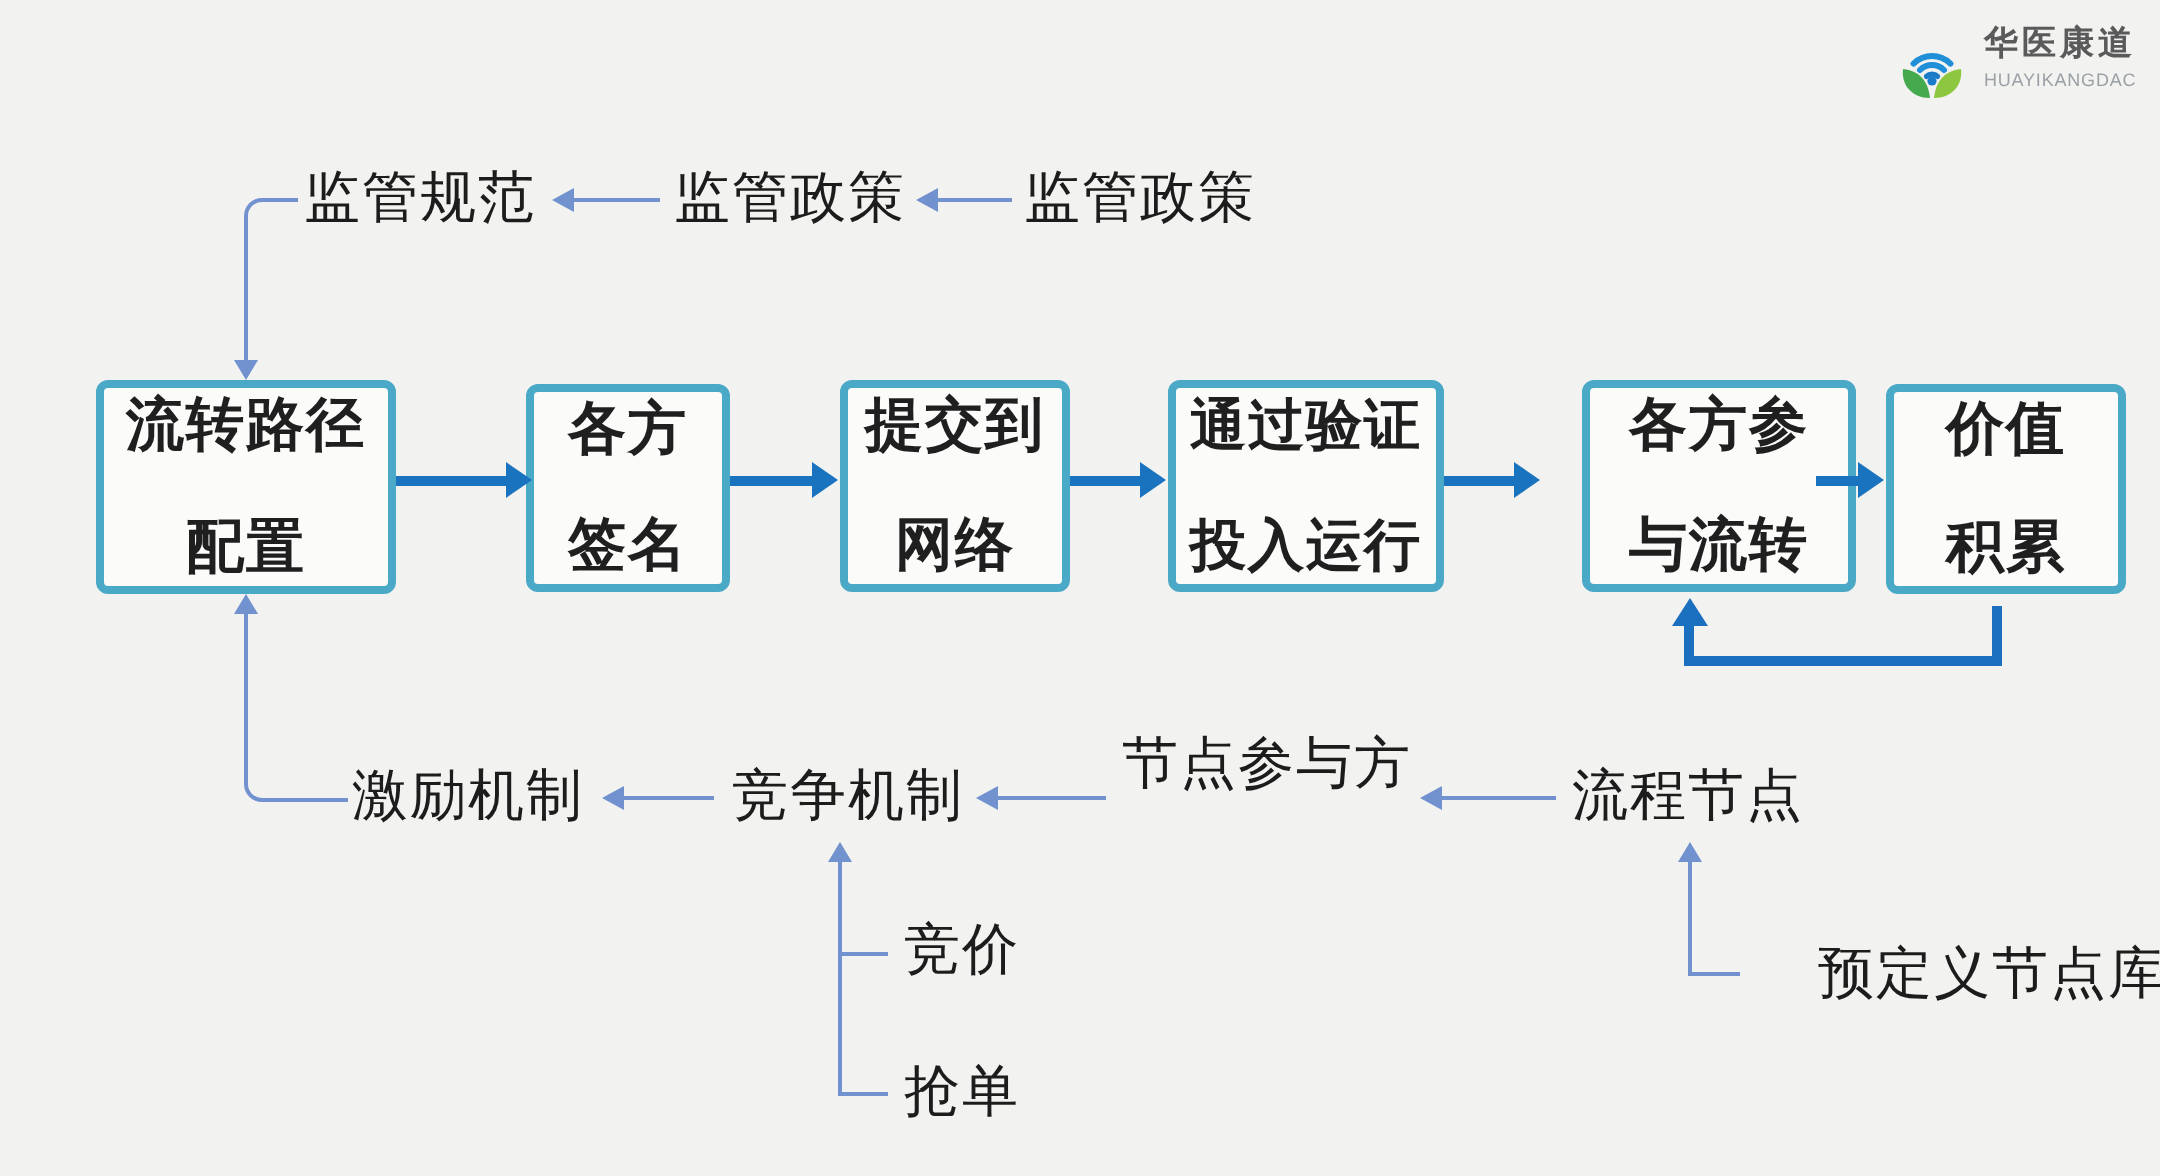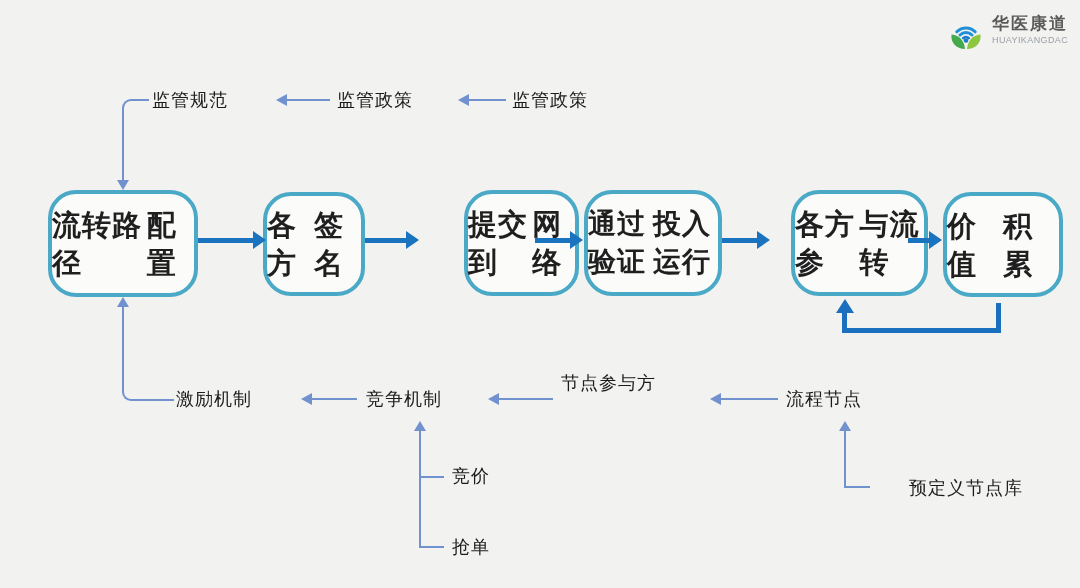--- a/index.html
+++ b/index.html
@@ -8,48 +8,48 @@
     --logo_title:#5a5a5a; --logo_subtitle:#9aa0a6;
   }
   *{margin:0;padding:0;box-sizing:border-box;}
   body{font-family:"Liberation Sans",sans-serif;}
   .canvas{position:relative;width:1080px;height:588px;background:var(--background);overflow:hidden;}
 
   
   .logo{position:absolute;left:946px;top:11px;display:flex;align-items:flex-start;gap:6px;}
   .logo svg{width:40px;height:40px;}
   .logo-text{display:flex;flex-direction:column;padding-top:3px;}
-  .logo-title{font-size:17px;font-weight:600;color:var(--logo_title);letter-spacing:2px;line-height:20px;}
+  .logo-title{font-size:17px;font-weight:600;color:var(--logo_title);letter-spacing:2px;line-height:20px;font-family:Liberation Mono, monospace;}
   .logo-sub{font-size:9px;color:var(--logo_subtitle);letter-spacing:0.4px;line-height:12px;}
 
   
-  .ann{position:absolute;font-family:"Liberation Serif","DejaVu Serif",serif;font-size:18px;
+  .ann{position:absolute;font-family:"Liberation Serif","DejaVu Serif",serif;font-size:28px;
        color:var(--annotation_text);letter-spacing:1px;white-space:nowrap;line-height:30px;}
 
   
   .tline{position:absolute;background:var(--thin_line);}
   .ta-left{position:absolute;height:0;border-top:2px solid var(--thin_line);}
   .ta-left::after{content:"";position:absolute;left:-2px;top:-7px;width:0;height:0;
        border-right:11px solid var(--thin_line);border-top:6px solid transparent;border-bottom:6px solid transparent;}
   .head-up{position:absolute;width:0;height:0;border-bottom:10px solid var(--thin_line);
        border-left:6px solid transparent;border-right:6px solid transparent;}
   .head-down{position:absolute;width:0;height:0;border-top:10px solid var(--thin_line);
        border-left:6px solid transparent;border-right:6px solid transparent;}
   .elbow-top{position:absolute;border-left:2px solid var(--thin_line);border-top:2px solid var(--thin_line);
        border-top-left-radius:9px;}
   .elbow-bottom{position:absolute;border-left:2px solid var(--thin_line);border-bottom:2px solid var(--thin_line);
        border-bottom-left-radius:9px;}
 
   
-  .node{position:absolute;border:4px solid var(--box_border);border-radius:28px;background:var(--box_fill);
-        display:flex;align-items:center;justify-content:space-between;
+  .node{position:absolute;border:4px solid var(--box_border);border-radius:6px;background:var(--box_fill);
+        display:flex;flex-direction:column;align-items:center;justify-content:space-between;
         font-weight:bold;font-size:29px;line-height:38px;color:var(--box_text);letter-spacing:1px;}
   #box1{left:48px;top:190px;width:150px;height:107px;}
   #box2{left:263px;top:192px;width:102px;height:104px;}
-  #box3{left:420px;top:190px;width:115px;height:106px;margin-left:44px;}
+  #box3{left:420px;top:190px;width:115px;height:106px;}
   #box4{left:584px;top:190px;width:138px;height:106px;font-size:28px;}
   #box5{left:771px;top:190px;width:137px;height:106px;margin-left:20px;}
   #box6{left:943px;top:192px;width:120px;height:105px;}
 
   
   .flow-arrow{position:absolute;top:238px;height:5px;background:var(--flow_arrow);}
   .flow-arrow::after{content:"";position:absolute;right:-12px;top:-7px;width:0;height:0;
        border-left:13px solid var(--flow_arrow);border-top:9px solid transparent;border-bottom:9px solid transparent;}
   #fa1{left:198px;width:56px;} #fa2{left:365px;width:42px;} #fa3{left:535px;width:36px;}
   #fa4{left:722px;width:36px;} #fa5{left:908px;width:22px;}

